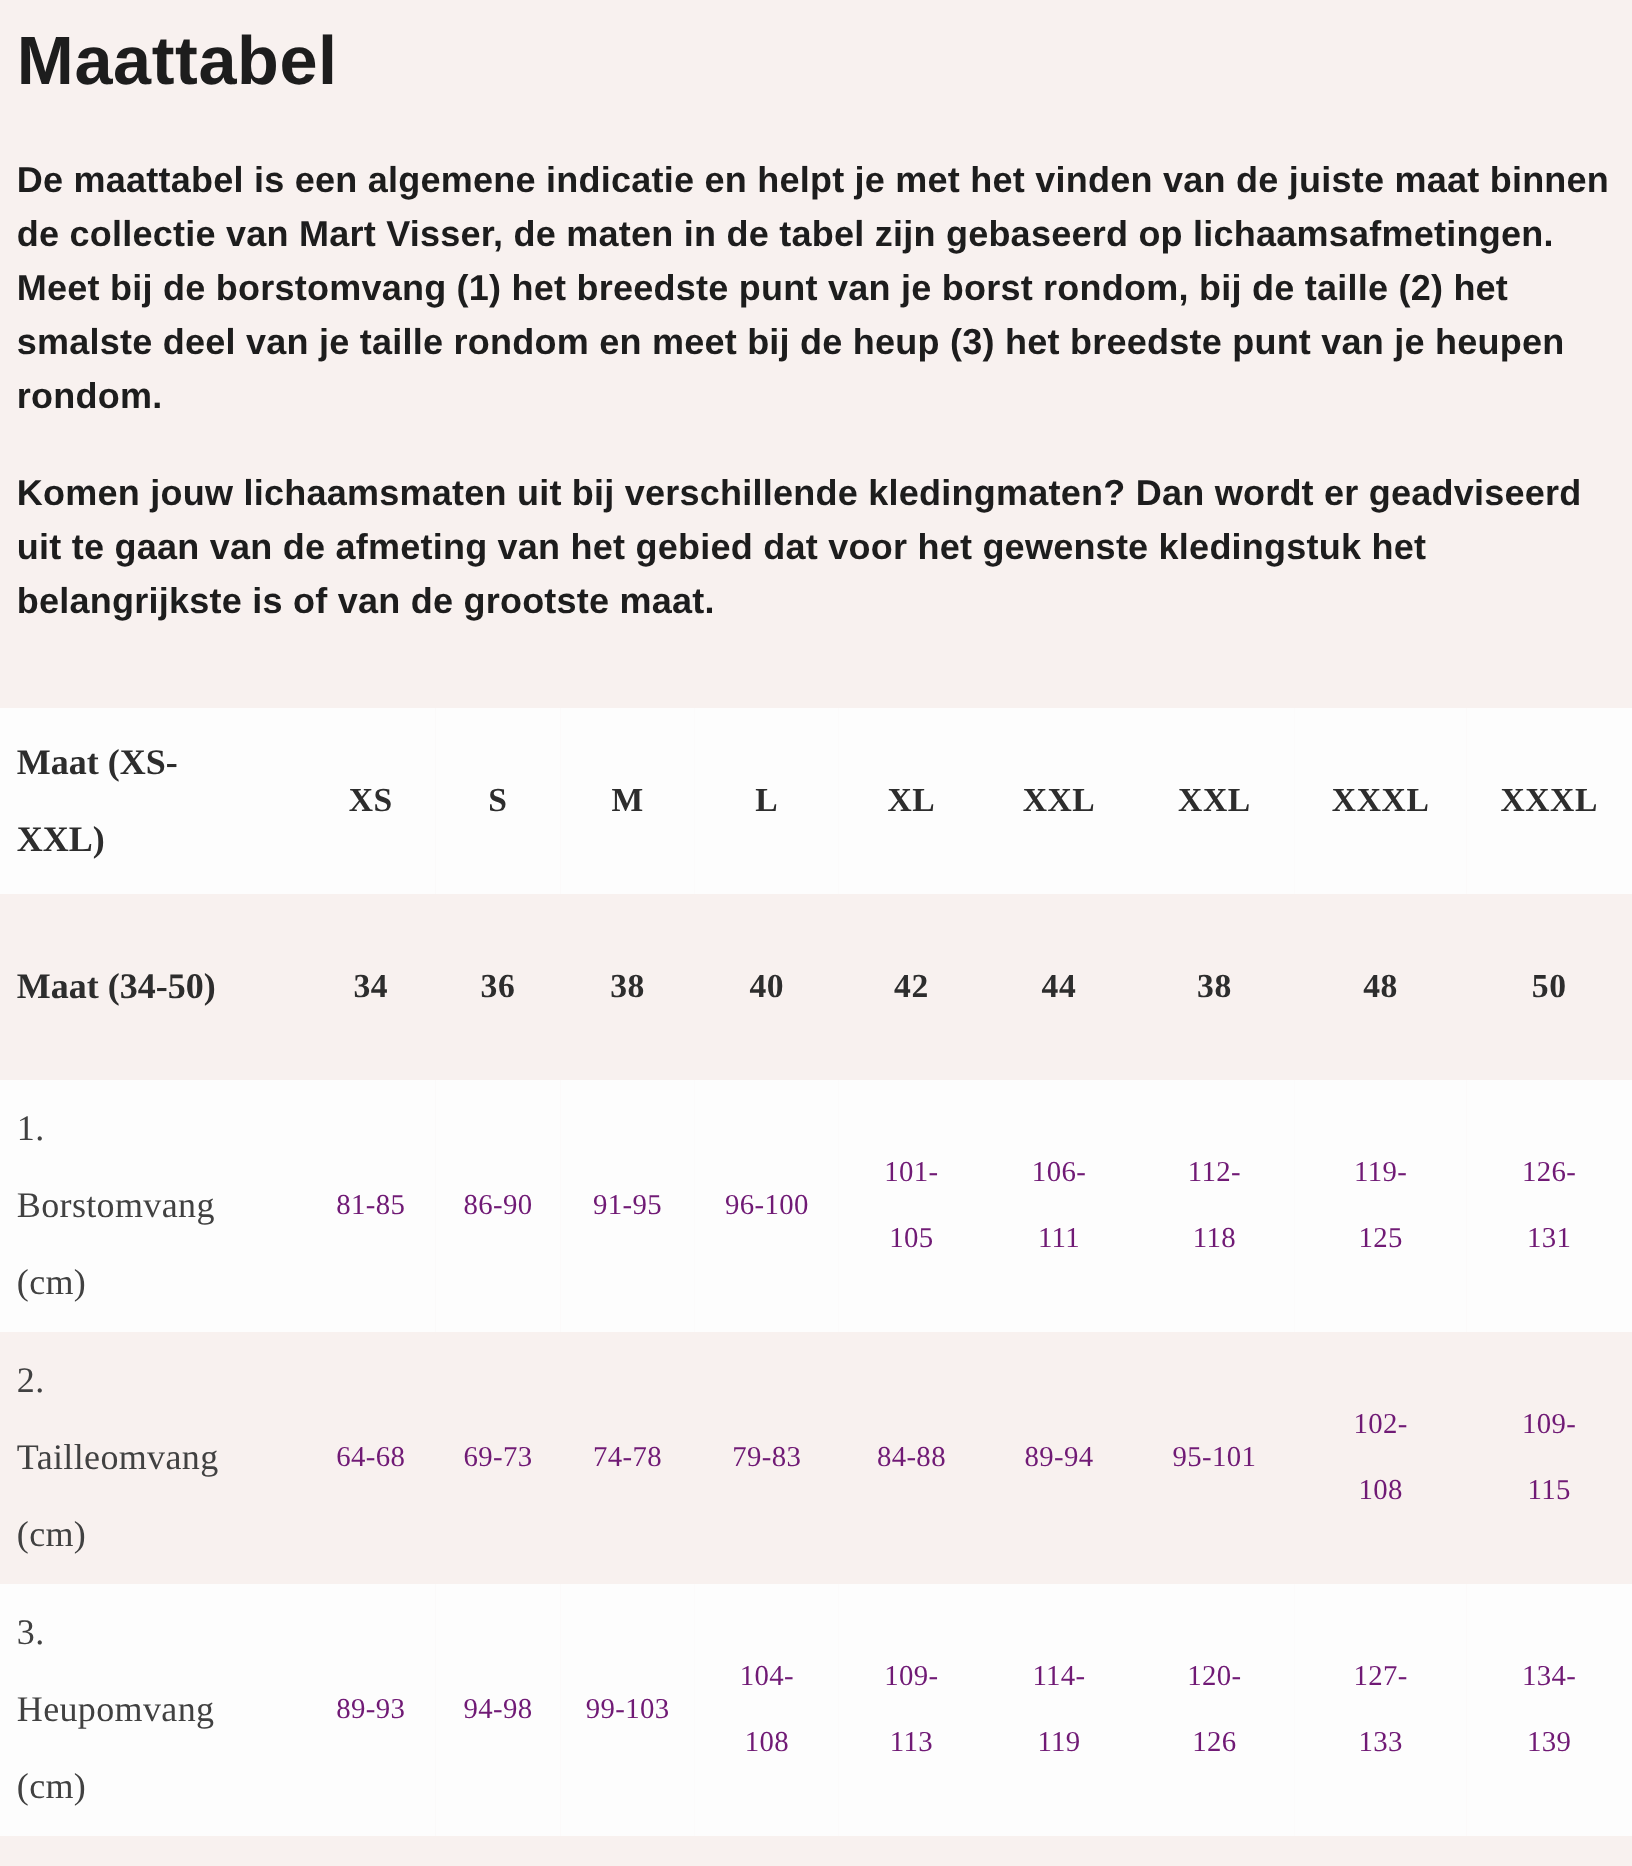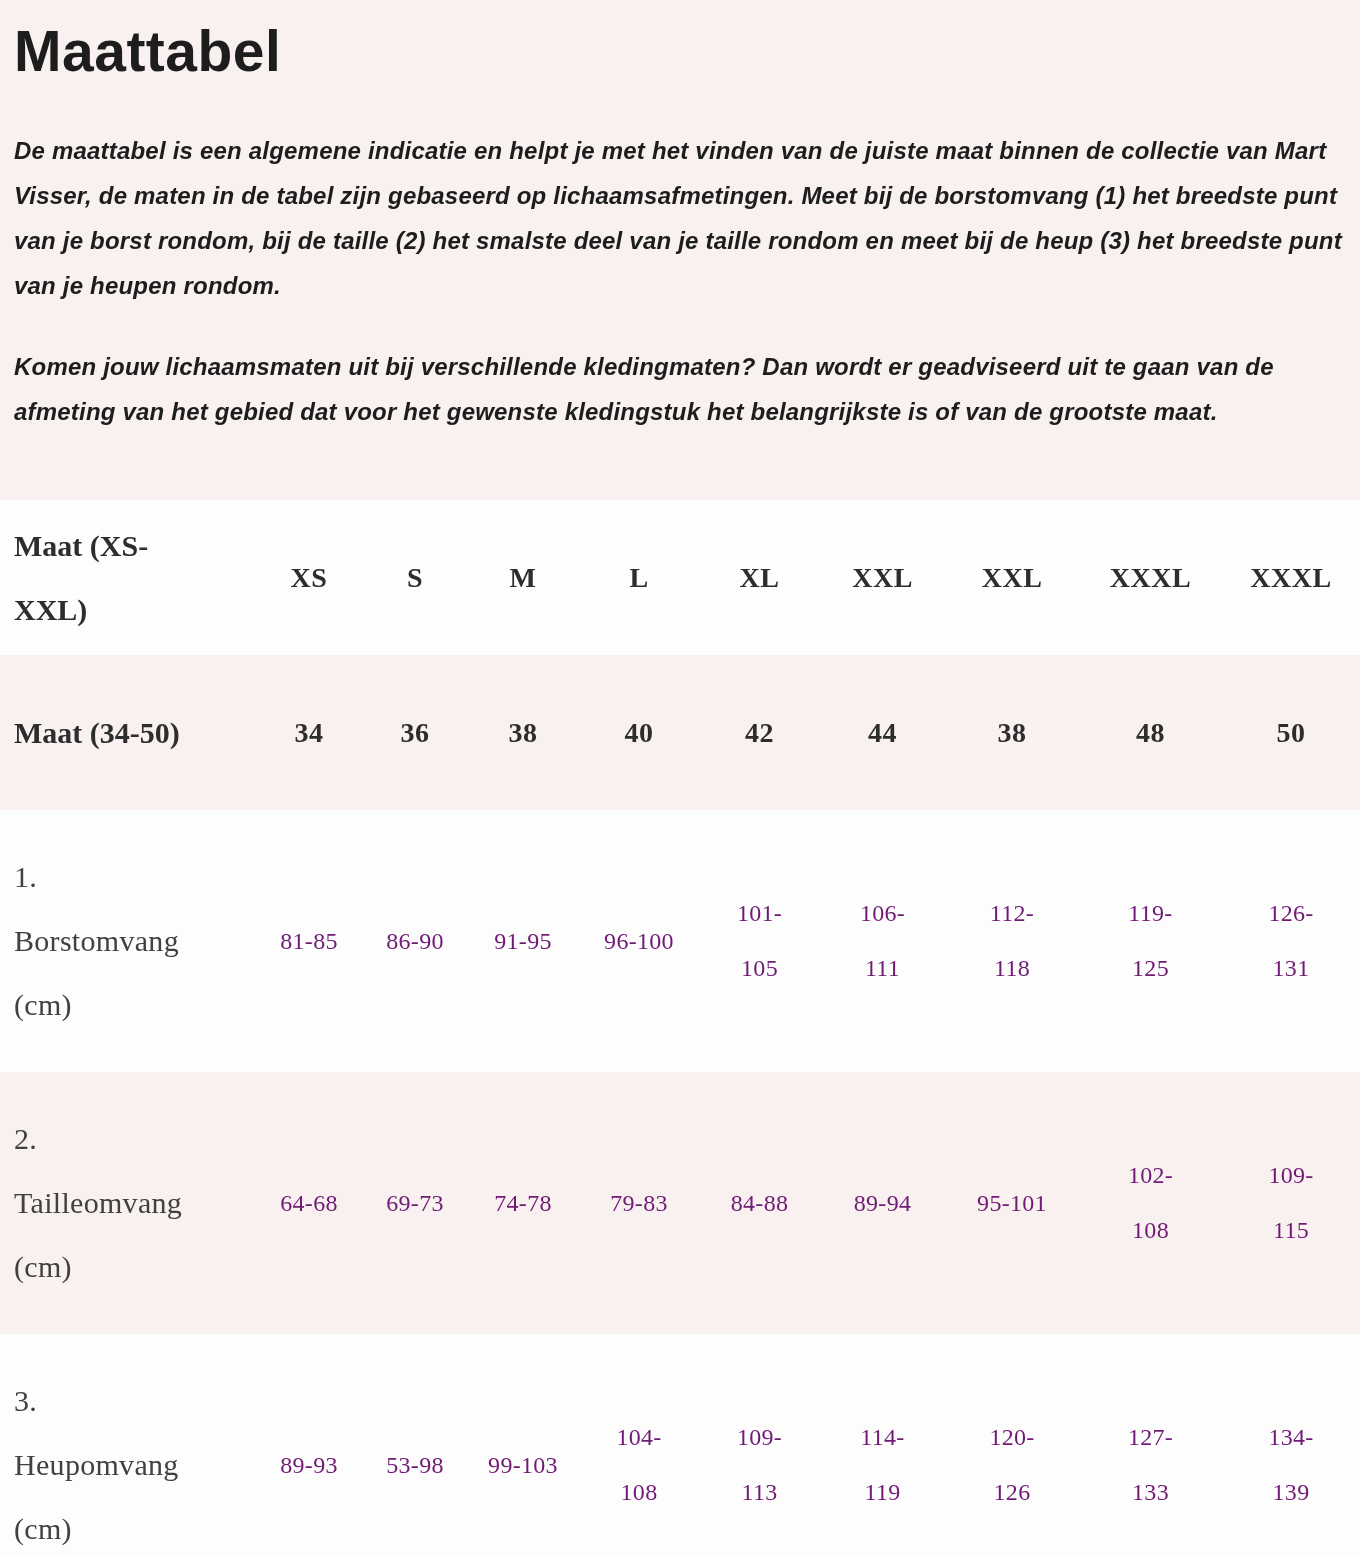--- a/index.html
+++ b/index.html
@@ -12,39 +12,38 @@
     overflow: hidden;
   }
   .page-title {
     font-size: 57px;
     font-weight: bold;
     letter-spacing: 0.5px;
     line-height: 50px;
     margin: 26px 16px 0 14px;
   }
   .body-text {
-    font-size: 24px;
+    font-size: 30px;
     font-weight: bold;
     line-height: 45px;
     margin: 52px 18px 0 14px;
     letter-spacing: 0.2px;
-    font-style: italic;
   }
   .body-text + .body-text { margin-top: 36px; }
 
   table.size-table {
     border-collapse: collapse;
     table-layout: fixed;
     width: 1360px;
     margin-top: 66px;
     font-family: Liberation Serif, serif;
   }
   table.size-table tr:nth-child(odd) { background: #fdfdfd; }
   table.size-table tr.hdr  { height: 155px; }
-  table.size-table tr.meas { height: 262px; margin-left: 16px; }
+  table.size-table tr.meas { height: 210px; margin-left: 16px; }
   th, td {
     padding: 0;
     vertical-align: middle;
     text-align: center;
     font-weight: normal;
   }
   th.lbl { text-align: left; padding-left: 14px; }
 
   
   .lbl span {
@@ -141,21 +140,21 @@
       <td><span class="num">79-83</span></td>
       <td><span class="num">84-88</span></td>
       <td><span class="num">89-94</span></td>
       <td><span class="num">95-101</span></td>
       <td><span class="num">102-108</span></td>
       <td><span class="num">109-115</span></td>
     </tr>
     <tr class="meas">
       <th class="lbl"><span>3. Heupomvang (cm)</span></th>
       <td><span class="num">89-93</span></td>
-      <td><span class="num">53-98</span></td>
+      <td><span class="num">94-98</span></td>
       <td><span class="num">99-103</span></td>
       <td><span class="num">104-108</span></td>
       <td><span class="num">109-113</span></td>
       <td><span class="num">114-119</span></td>
       <td><span class="num">120-126</span></td>
       <td><span class="num">127-133</span></td>
       <td><span class="num">134-139</span></td>
     </tr>
   </tbody>
 </table>

